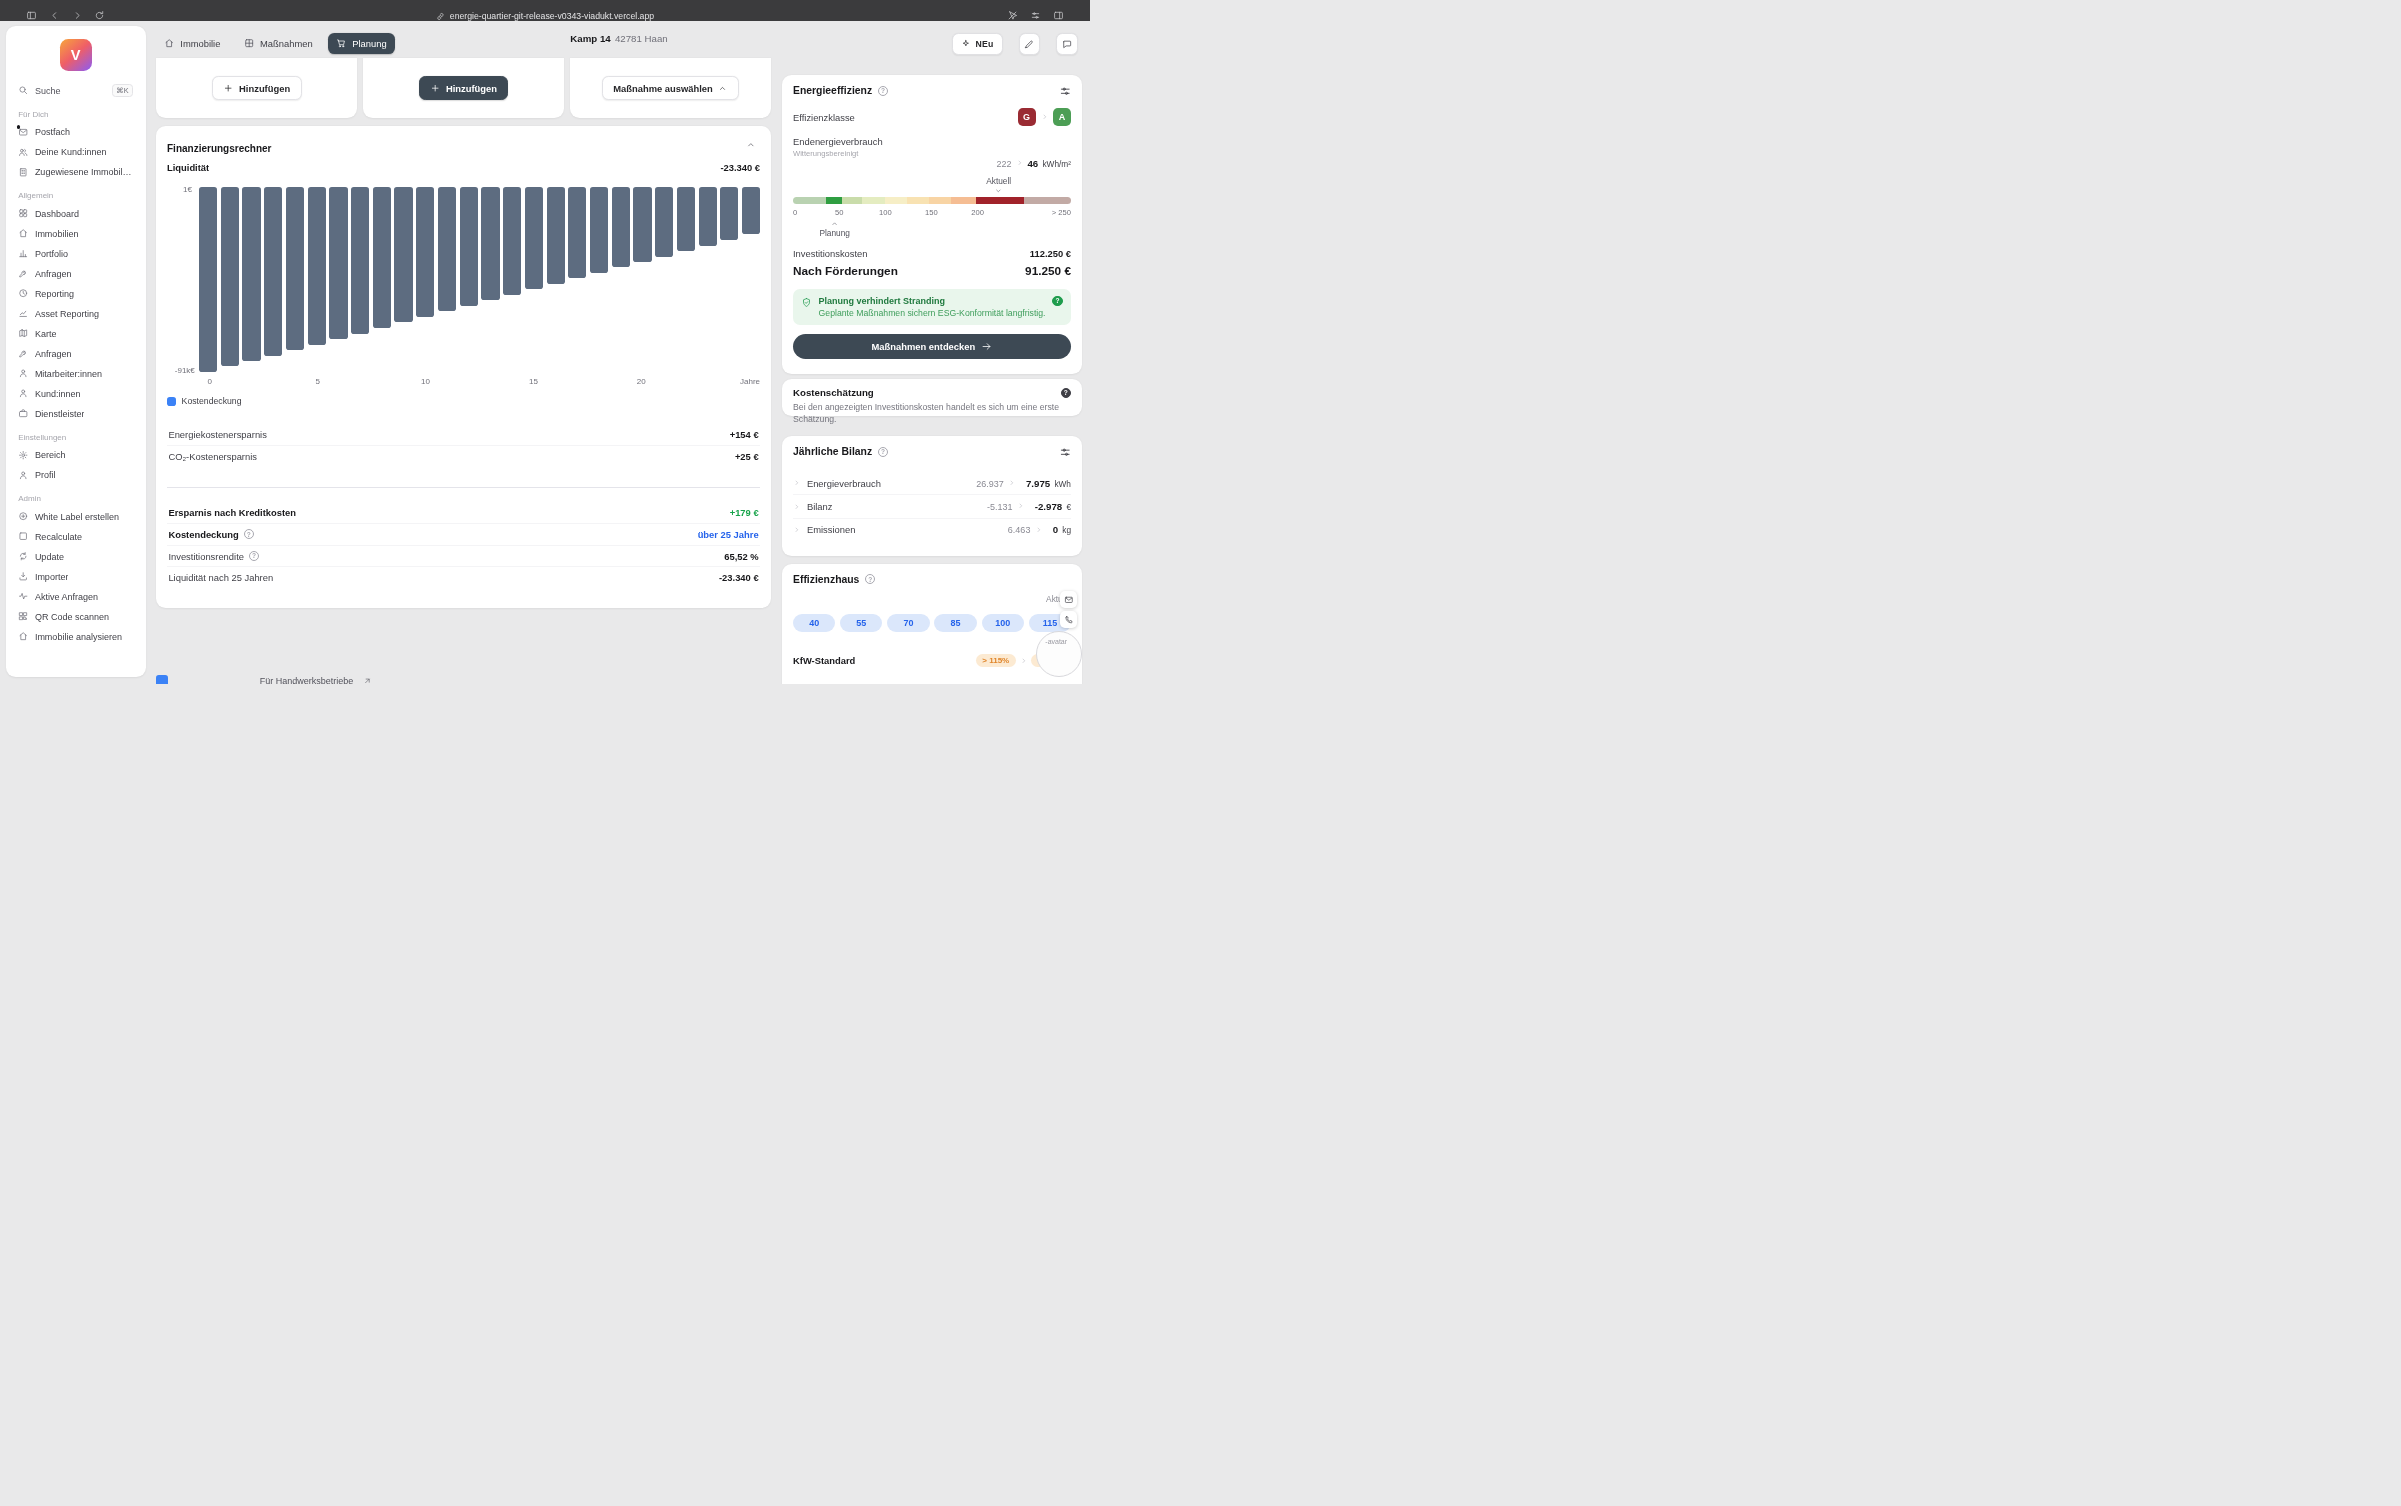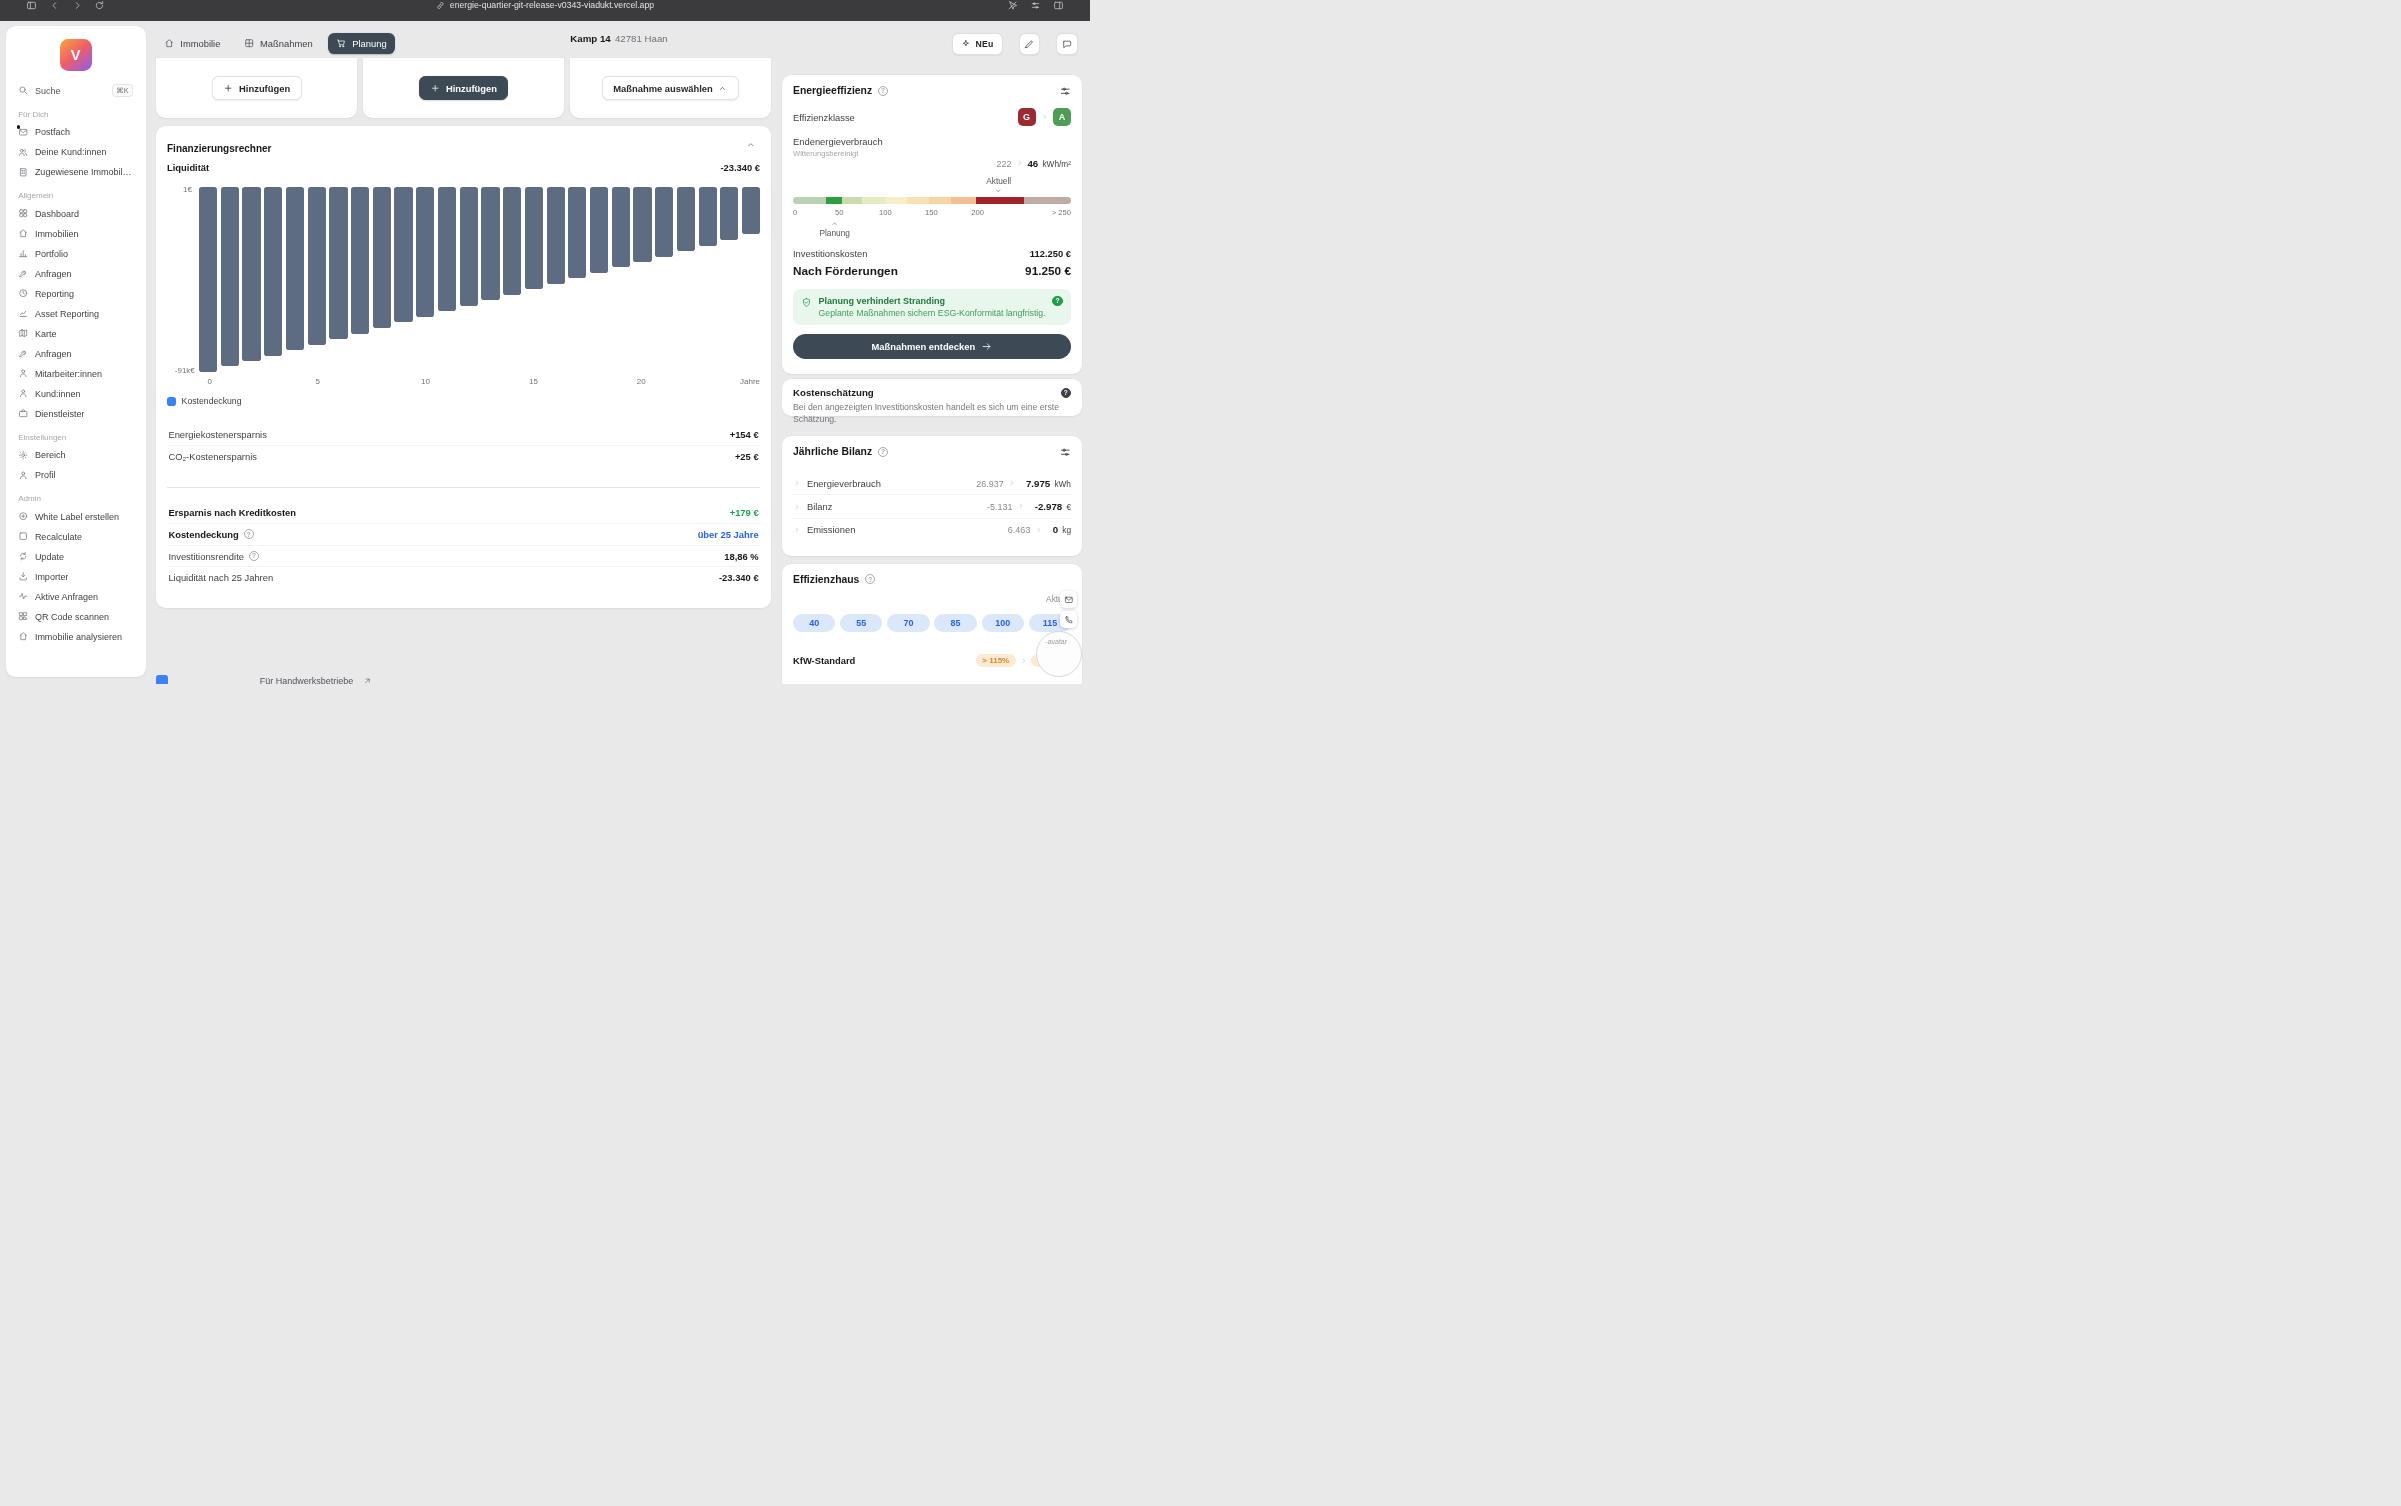--- a/index.html
+++ b/index.html
@@ -7,21 +7,21 @@
   body {
     position:relative; overflow:hidden;
     background:#e9e9ea; color:#27272a;
     font-family:"Liberation Sans", sans-serif;
   }
   .ic { display:inline-flex; width:11px; height:11px; flex:none; }
   .ic svg { width:100%; height:100%; display:block; }
 
   
   .chrome { position:absolute; top:0; left:0; right:0; height:21px; background:#3b3b3d;
-    display:flex; align-items:flex-start; padding:0 26px; color:#c7c7ca; z-index:9; }
+    display:flex; align-items:flex-end; padding:0 26px; color:#c7c7ca; z-index:9; }
   .chrome .grp { display:flex; align-items:center; gap:11.8px; }
   .chrome .ic { width:11px; height:11px; cursor:pointer; }
   .chrome-url { position:absolute; left:50%; transform:translateX(-50%); display:flex;
     align-items:center; gap:4.9px; font-size:8.7px; color:#e3e3e5; cursor:text; }
   .chrome-url .ic { width:9px; height:9px; }
   .chrome-right { margin-left:auto; display:flex; gap:11.8px; }
 
   
   .sidebar { position:absolute; left:5.6px; top:26.4px; width:140px; height:651px; background:#fff;
     border-radius:9.7px; padding:9.7px 7px; box-shadow:0 0.7px 2.1px rgba(0,0,0,.07); overflow:hidden; }
@@ -672,21 +672,21 @@
           <span>Kostendeckung</span>
           <span class="help"></span>
         </span>
         <span class="val blue">über 25 Jahre</span>
       </div>
       <div class="sum-row">
         <span class="lbl">
           <span>Investitionsrendite</span>
           <span class="help"></span>
         </span>
-        <span class="val">18,86 %</span>
+        <span class="val">65,52 %</span>
       </div>
       <div class="sum-row">
         <span class="lbl">
           <span>Liquidität nach 25 Jahren</span>
         </span>
         <span class="val">-23.340 €</span>
       </div>
     </div>
 </section>
 

